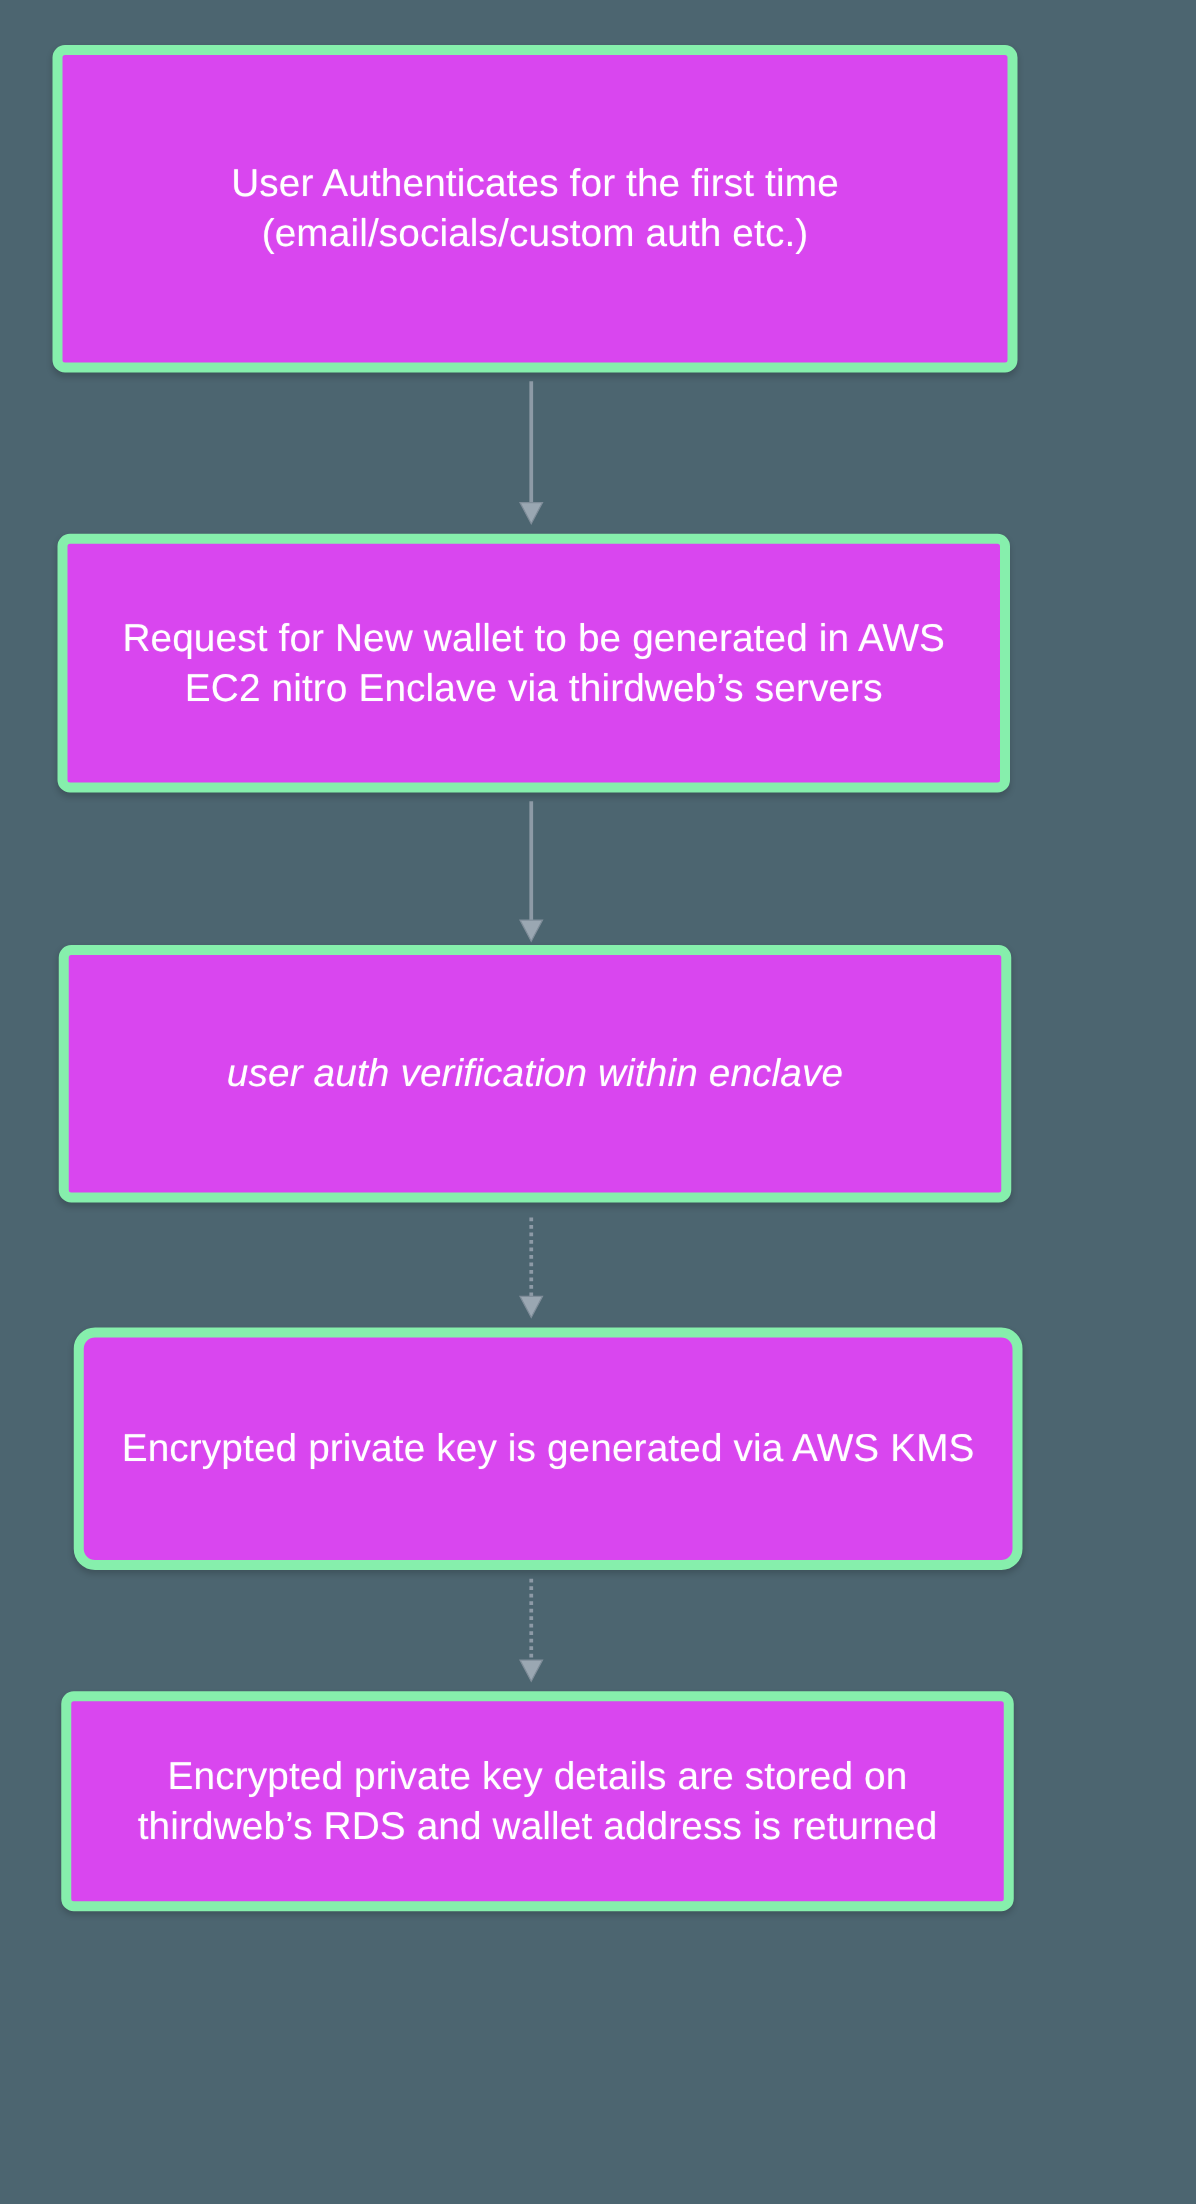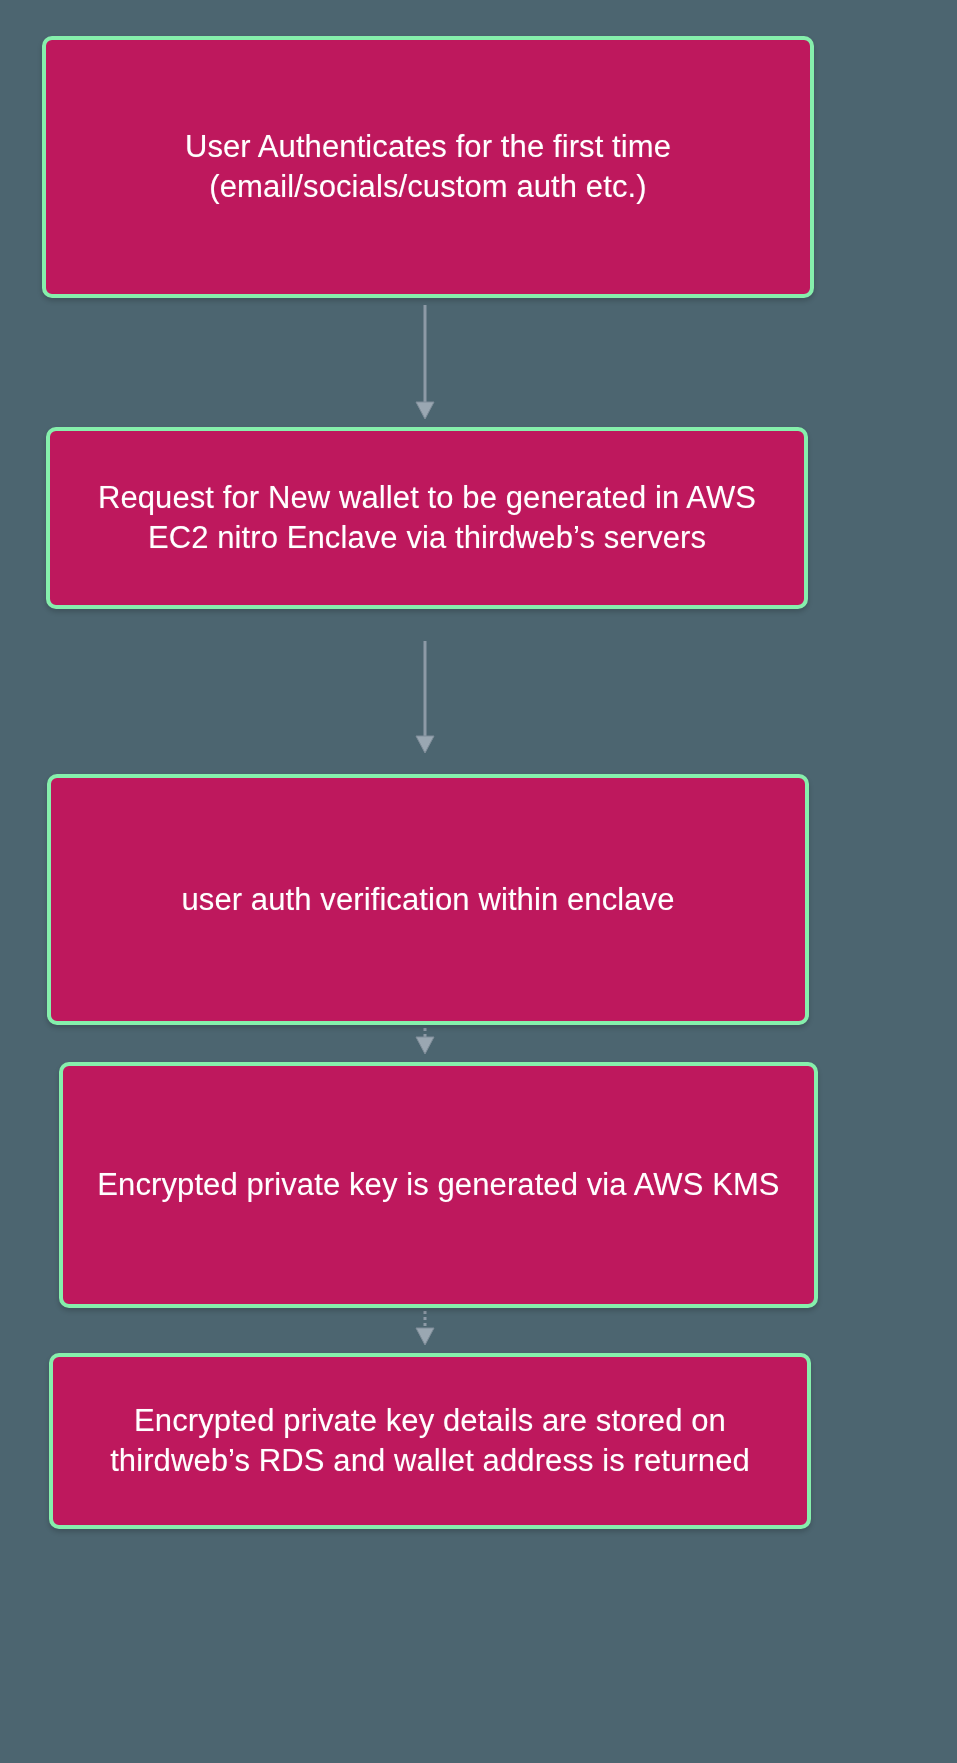--- a/index.html
+++ b/index.html
@@ -16,22 +16,22 @@
 
   #flowchart {
     position: relative;
     width: 957px;
     height: 1763px;
   }
 
   .node {
     position: absolute;
     box-sizing: border-box;
-    background: #be185d;
-    border: 4px solid #86efac;
+    background: #d946ef;
+    border: 8px solid #86efac;
     border-radius: 10px;
     box-shadow: 0 3px 5px rgba(0,0,0,0.18);
     display: flex;
     align-items: center;
     justify-content: center;
     text-align: center;
     color: #ffffff;
     font-size: 31px;
     line-height: 1.28;
     font-weight: 400;
@@ -41,23 +41,23 @@
   }
 
   .node-label {
     display: block;
     width: 100%;
     white-space: pre-line;
   }
 
   
   #node-1 { left: 42px;  top: 36px;   width: 772px; height: 262px; }
-  #node-2 { left: 46px;  top: 427px;  width: 762px; height: 182px; }
-  #node-3 { left: 47px;  top: 774px;  width: 762px; height: 251px; }
-  #node-4 { left: 59px;  top: 1062px; width: 759px; height: 246px; }
+  #node-2 { left: 46px;  top: 427px;  width: 762px; height: 207px; }
+  #node-3 { left: 47px;  top: 756px;  width: 762px; height: 206px; font-style: italic; }
+  #node-4 { left: 59px;  top: 1062px; width: 759px; height: 194px; border-radius: 17px; }
   #node-5 { left: 49px;  top: 1353px; width: 762px; height: 176px; }
 
   
   .connector {
     position: absolute;
     left: 0;
     top: 0;
     width: 957px;
     height: 1763px;
     pointer-events: none;

